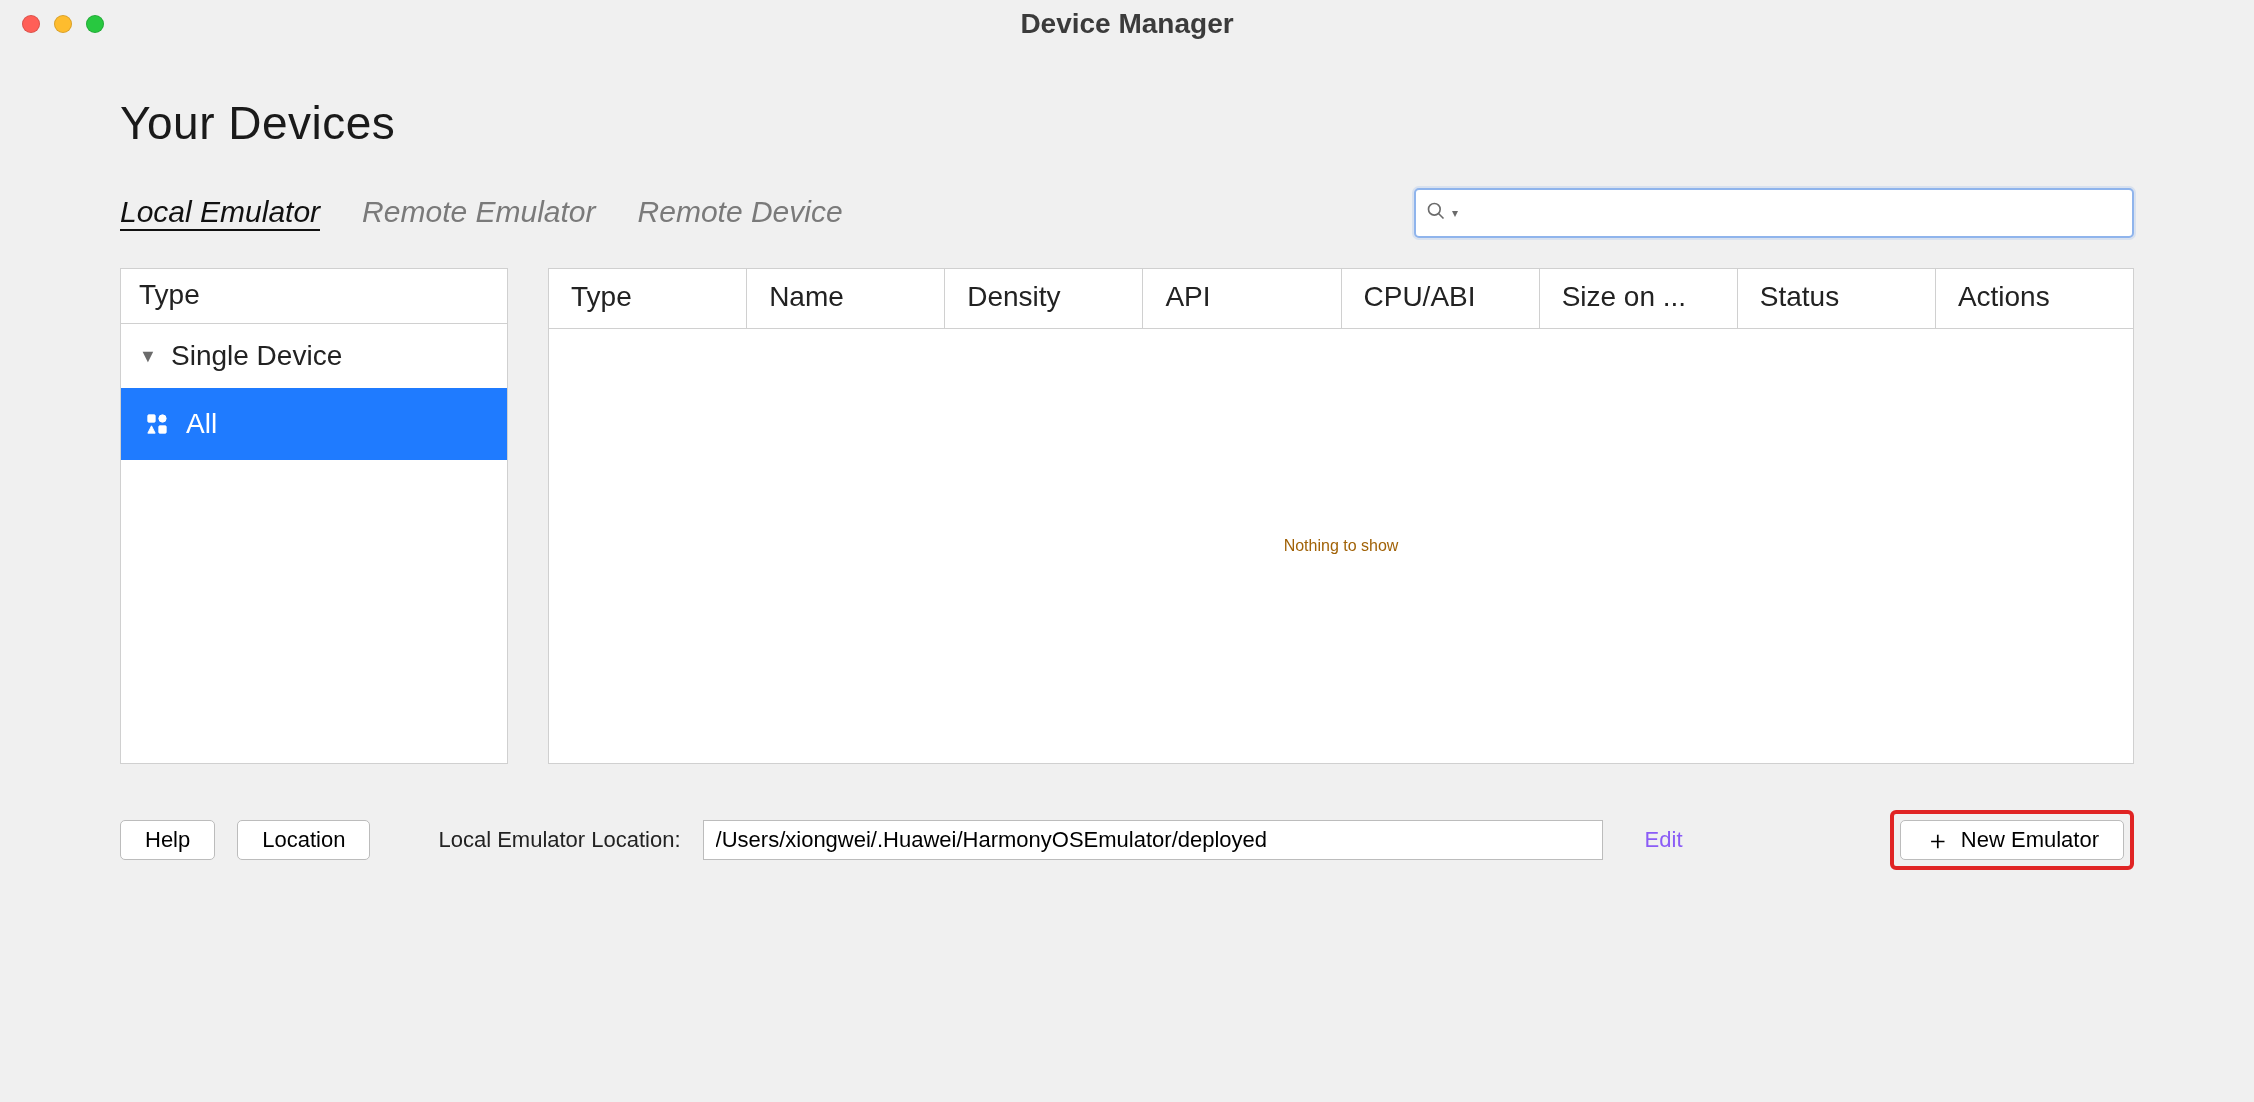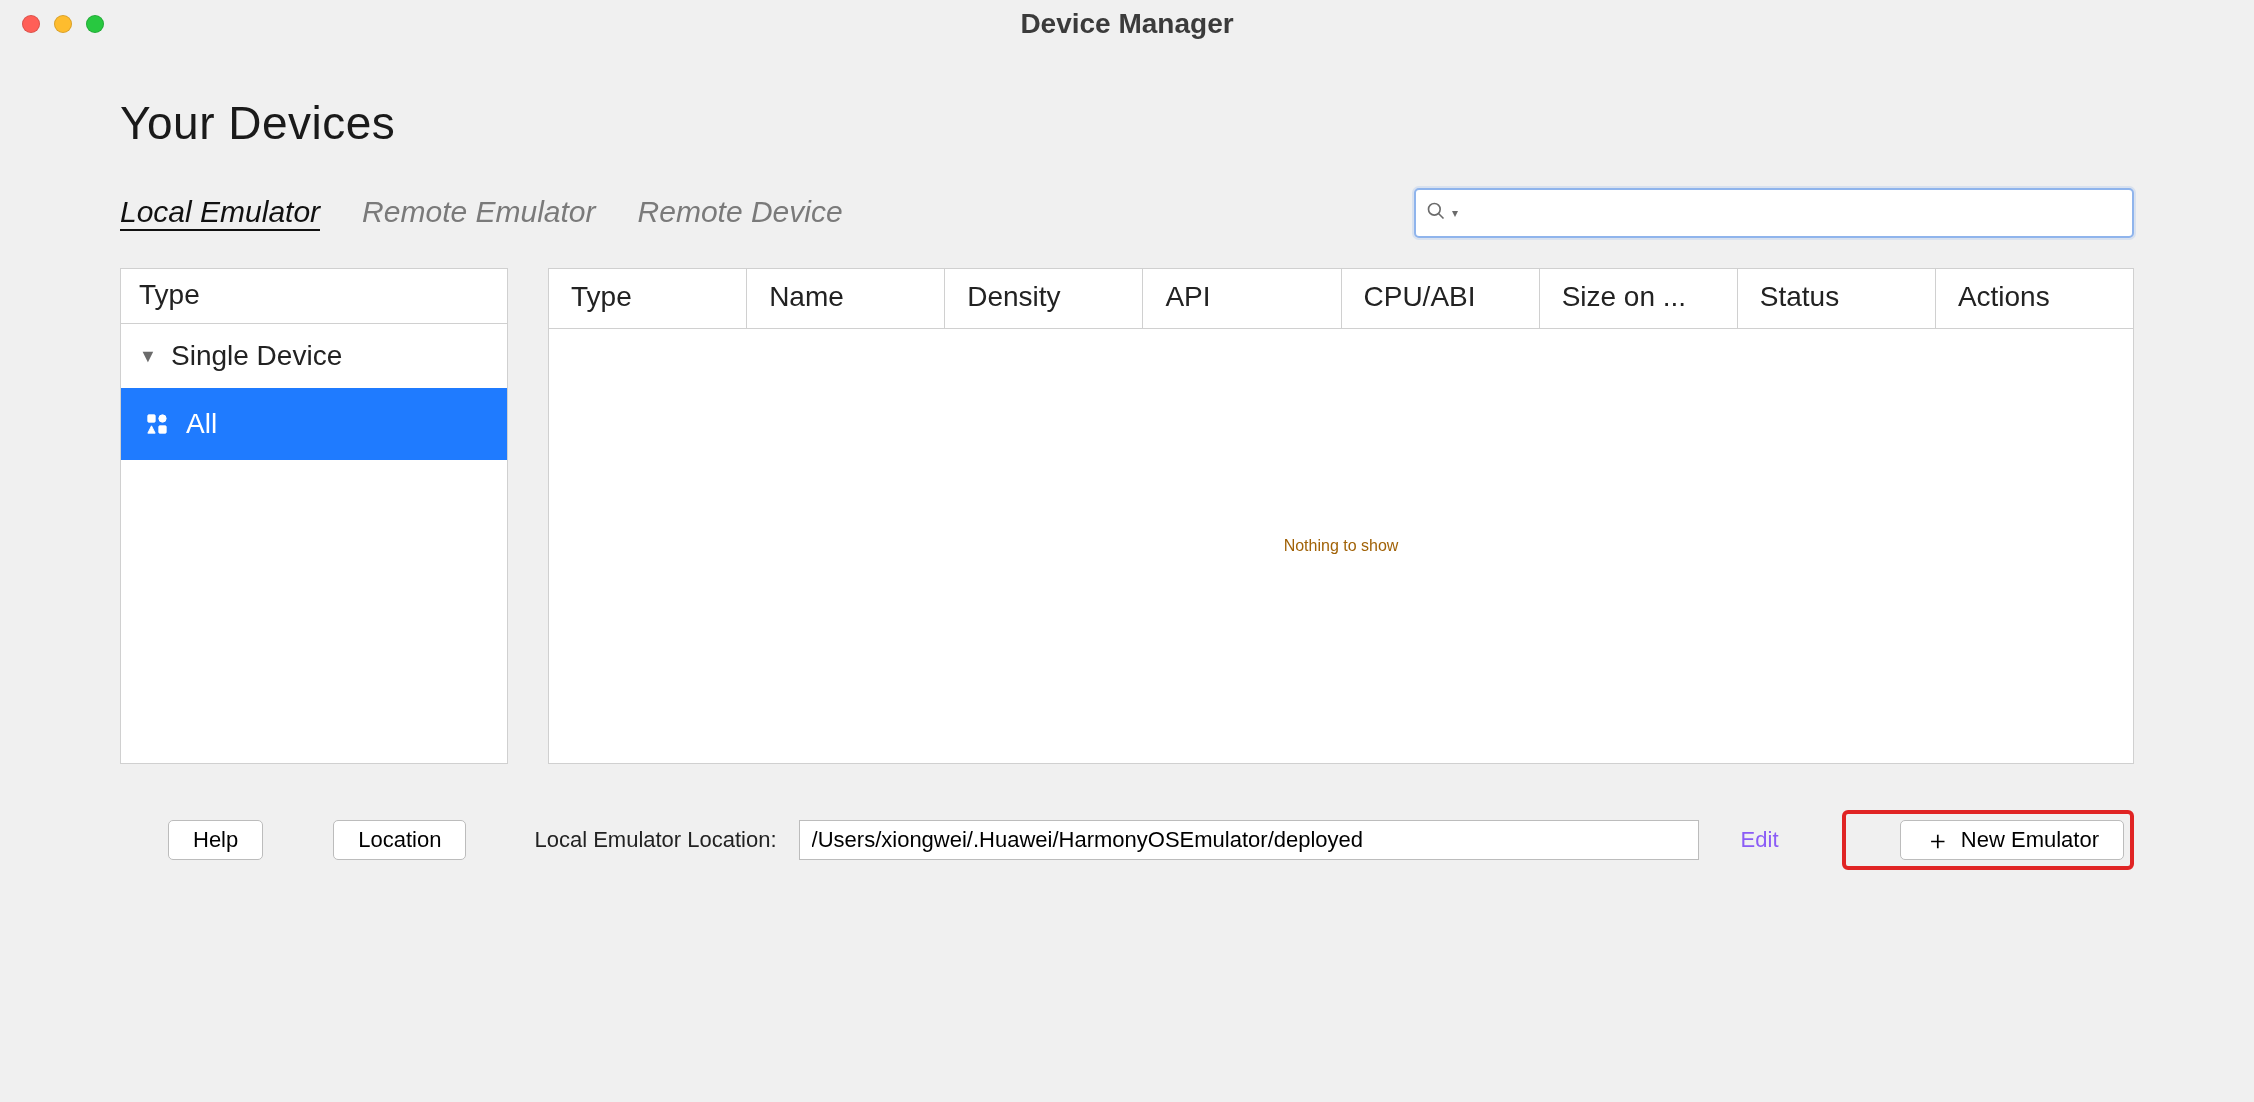--- a/index.html
+++ b/index.html
@@ -201,21 +201,20 @@
     background: #fff;
     border: 1px solid #bcbcbc;
     border-radius: 5px;
     height: 40px;
     padding: 0 24px;
     font-size: 22px;
     cursor: pointer;
     display: inline-flex;
     align-items: center;
     justify-content: center;
-    margin-left: 48px;
   }
   .loc-label {
     margin-left: 46px;
     color: #222;
   }
   .loc-input {
     flex: 0 0 900px;
     width: 900px;
     height: 40px;
     border: 1px solid #bcbcbc;

